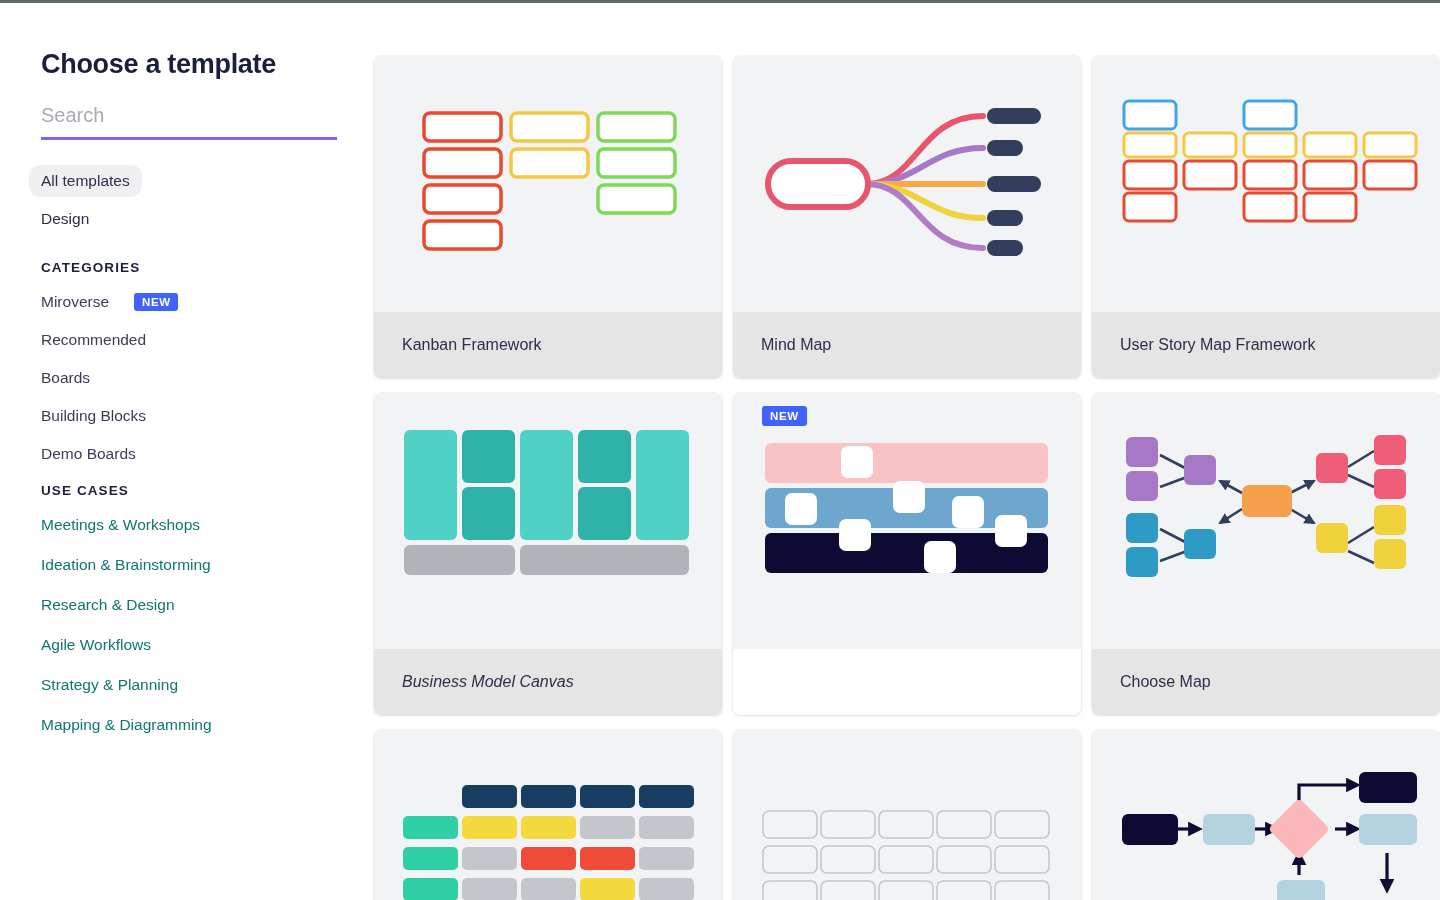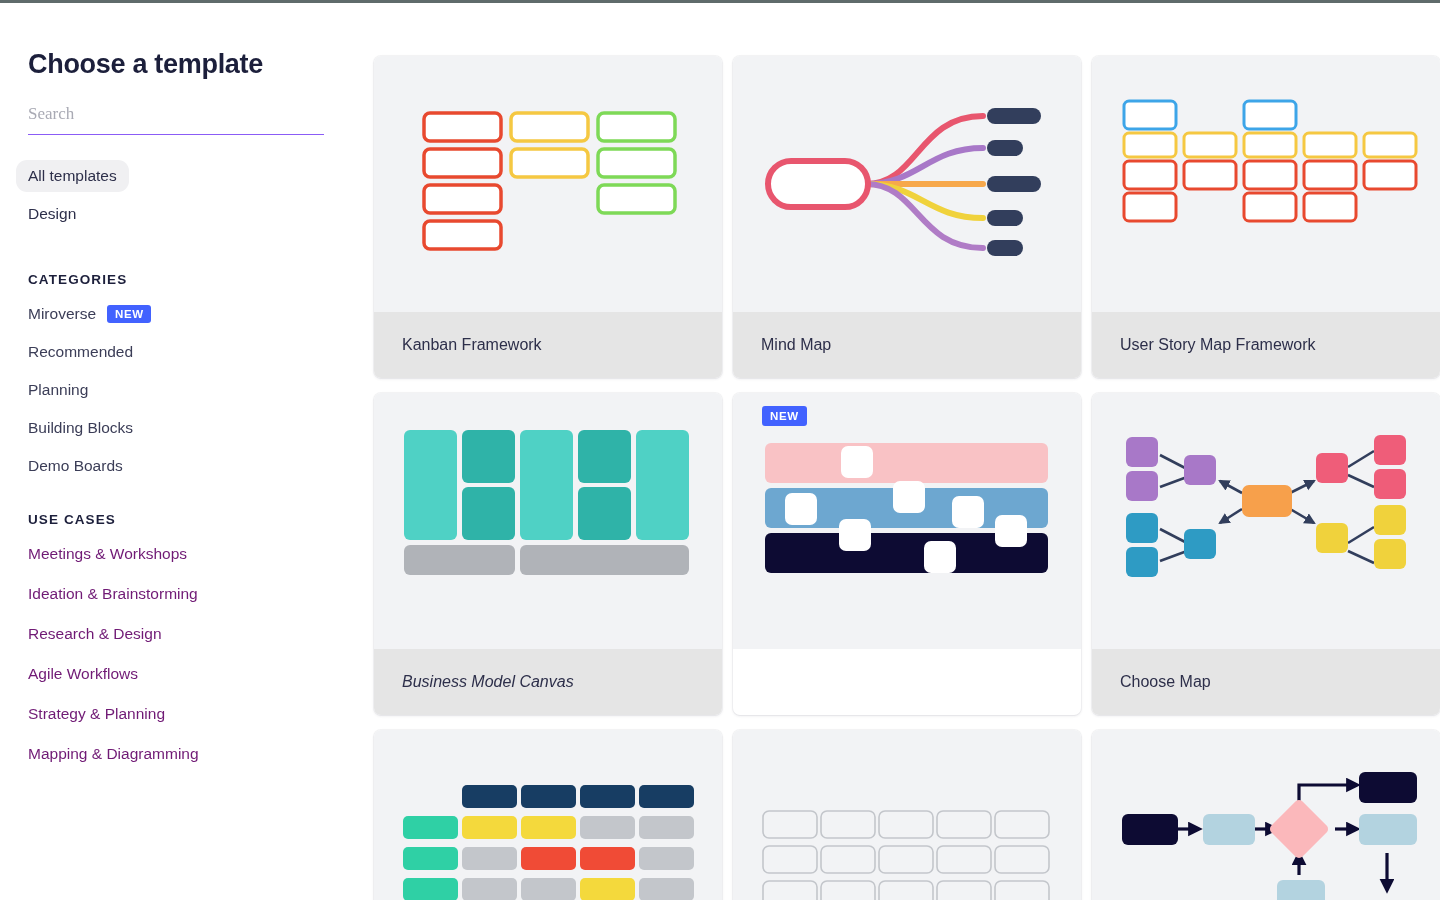--- a/index.html
+++ b/index.html
@@ -14,61 +14,61 @@
     background: #5f6b6b;
   }
   .page {
     position: absolute; top: 3px; left: 0; width: 1440px; height: 897px;
     background: #ffffff;
   }
 
   
   .sidebar {
     position: absolute; top: 0; left: 0; width: 360px; height: 668px;
-    background: #ffffff; padding: 45px 0 0 28px;
+    background: #ffffff; padding: 45px 0 0 41px;
   }
   .page-title {
     font-size: 27px; font-weight: bold; color: #1c1f3b;
     letter-spacing: -0.3px; line-height: 32px;
   }
   .search-wrap { margin-top: 22px; width: 296px; }
   .search-input {
     width: 296px; border: none; outline: none;
-    border-bottom: 1px solid #8b5cf6;
-    font-family: Liberation Serif, serif;
-    font-size: 17px; color: #1c1f3b; padding: 2px 0 10px 0;
+    border-bottom: 3px solid #8b5cf6;
+    font-family: Liberation Sans, sans-serif;
+    font-size: 20px; color: #1c1f3b; padding: 2px 0 10px 0;
     background: transparent;
   }
   .search-input::placeholder { color: #a9aab4; }
 
   .nav-list { margin-top: 25px; }
   .nav-item {
     display: inline-block; font-size: 15.5px; color: #2d2f4a;
     padding: 6px 12px; border-radius: 11px; margin-bottom: 6px;
     cursor: pointer; line-height: 20px;
   }
   .nav-item.active { background: #f0f0f2; }
   .nav-row { display: block; margin-left: -12px; }
 
   .section-head {
     font-size: 13.5px; font-weight: bold; letter-spacing: 1.1px;
-    color: #1c1f3b; margin-top: 36px; margin-bottom: 17px;
+    color: #1c1f3b; margin-top: 19px; margin-bottom: 17px;
   }
   .cat-item {
-    display: flex; align-items: center; gap: 11px;
+    display: flex; align-items: center; gap: 25px;
     font-size: 15.5px; color: #3b3d57; line-height: 20px;
     margin-bottom: 18px; cursor: pointer; width: fit-content;
   }
   .badge-new {
     display: inline-block; background: #4262ff; color: #ffffff;
     font-size: 11.5px; font-weight: bold; letter-spacing: 0.6px;
     padding: 3px 7px 3px 8px; border-radius: 3px; line-height: 12px;
   }
   .use-item {
-    font-size: 15.5px; color: #701a75; line-height: 20px;
+    font-size: 15.5px; color: #0f766e; line-height: 20px;
     margin-bottom: 20px; cursor: pointer; width: fit-content;
   }
 
   
   .grid {
     position: absolute; top: 53px; left: 374px;
     width: 1066px; height: 844px;
   }
   .card {
     position: absolute; width: 348px; height: 322px;
@@ -119,21 +119,21 @@
     <div class="section-head">CATEGORIES</div>
 
     <div class="cat-item">
       <span>Miroverse</span>
       <span class="badge-new">NEW</span>
     </div>
     <div class="cat-item">
       <span>Recommended</span>
     </div>
     <div class="cat-item">
-      <span>Planning</span>
+      <span>Boards</span>
     </div>
     <div class="cat-item">
       <span>Building Blocks</span>
     </div>
     <div class="cat-item">
       <span>Demo Boards</span>
     </div>
 
     <div class="section-head">USE CASES</div>
 

